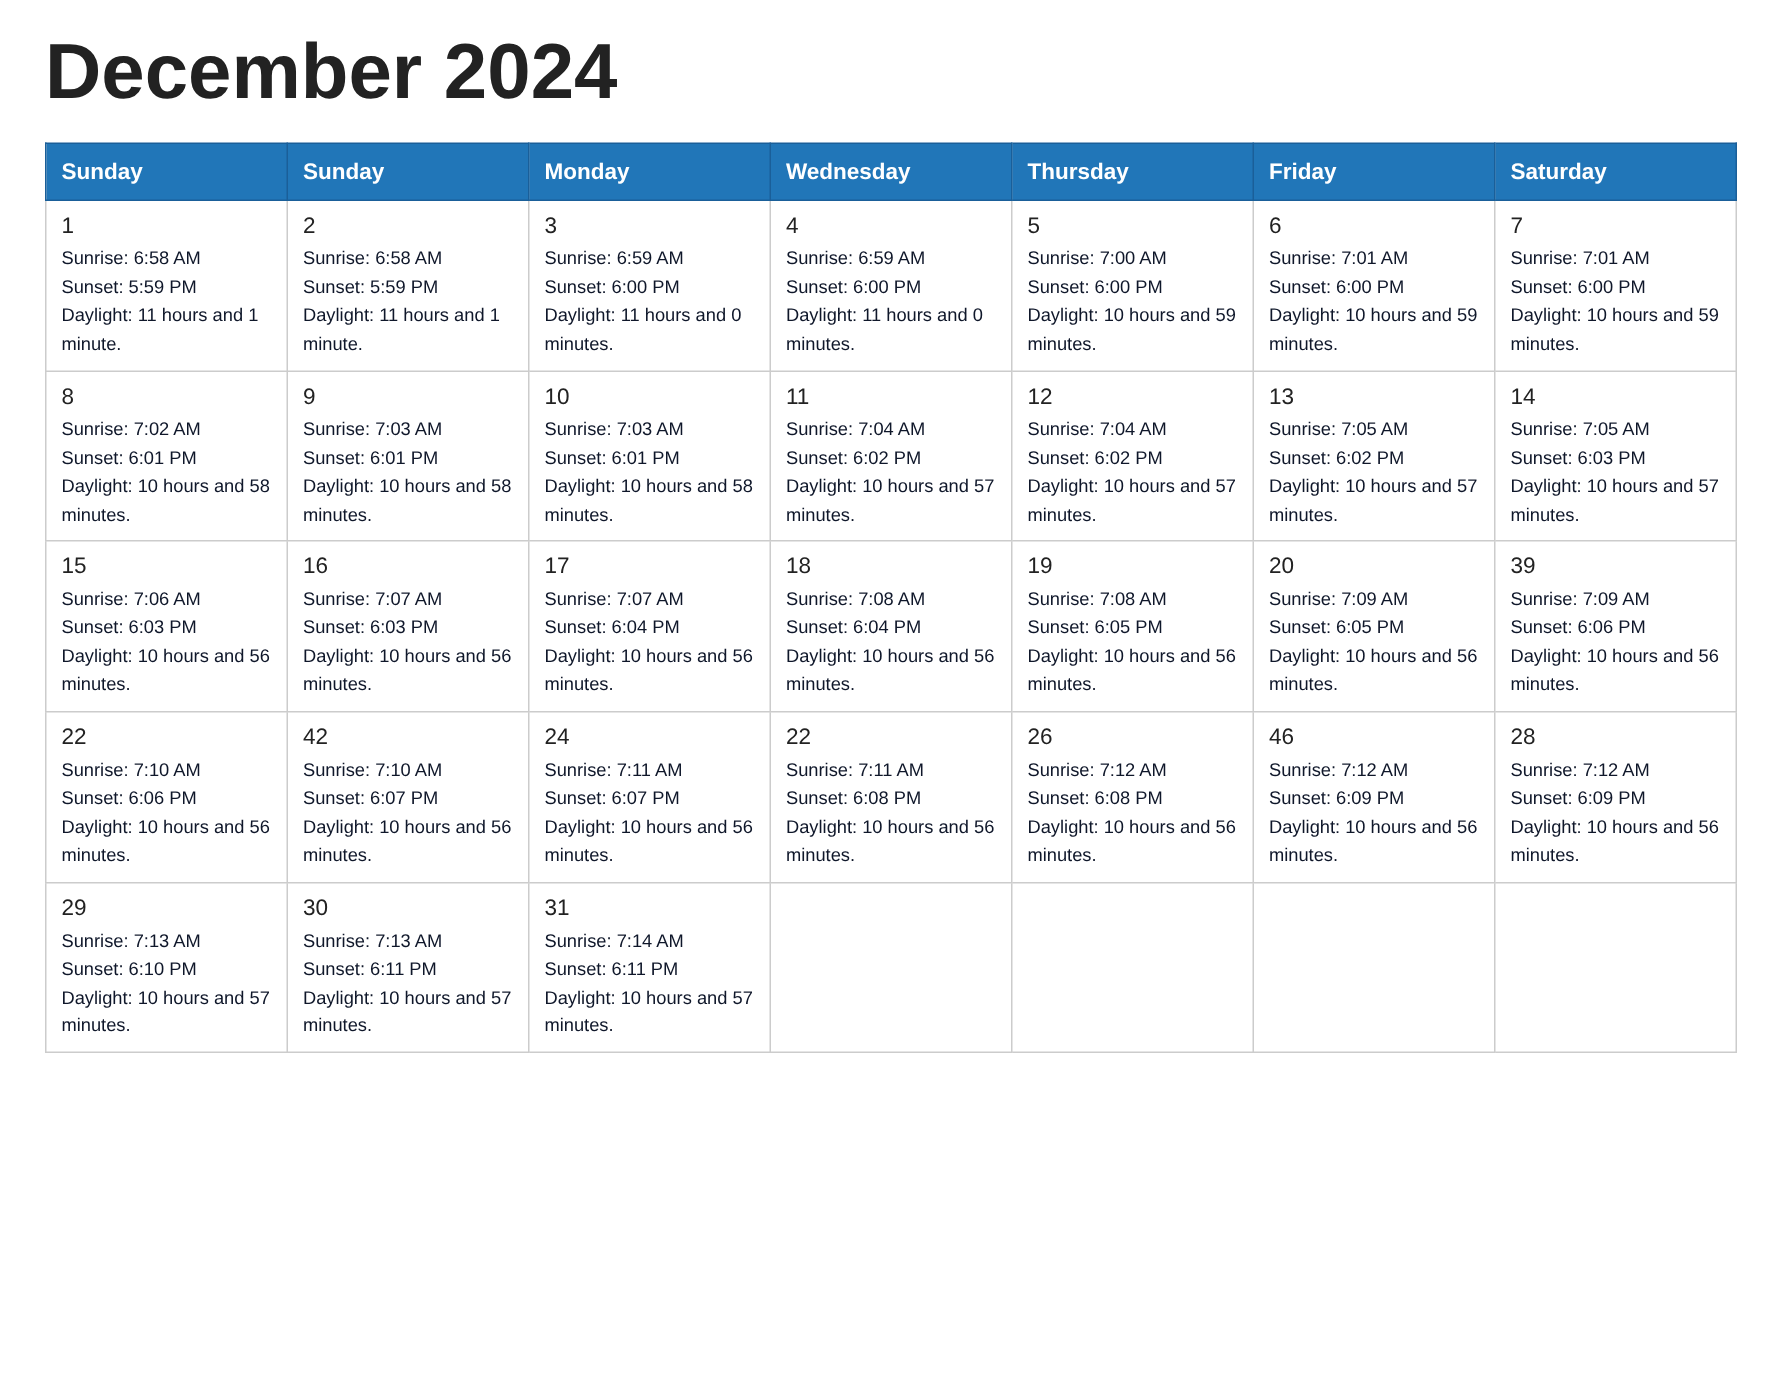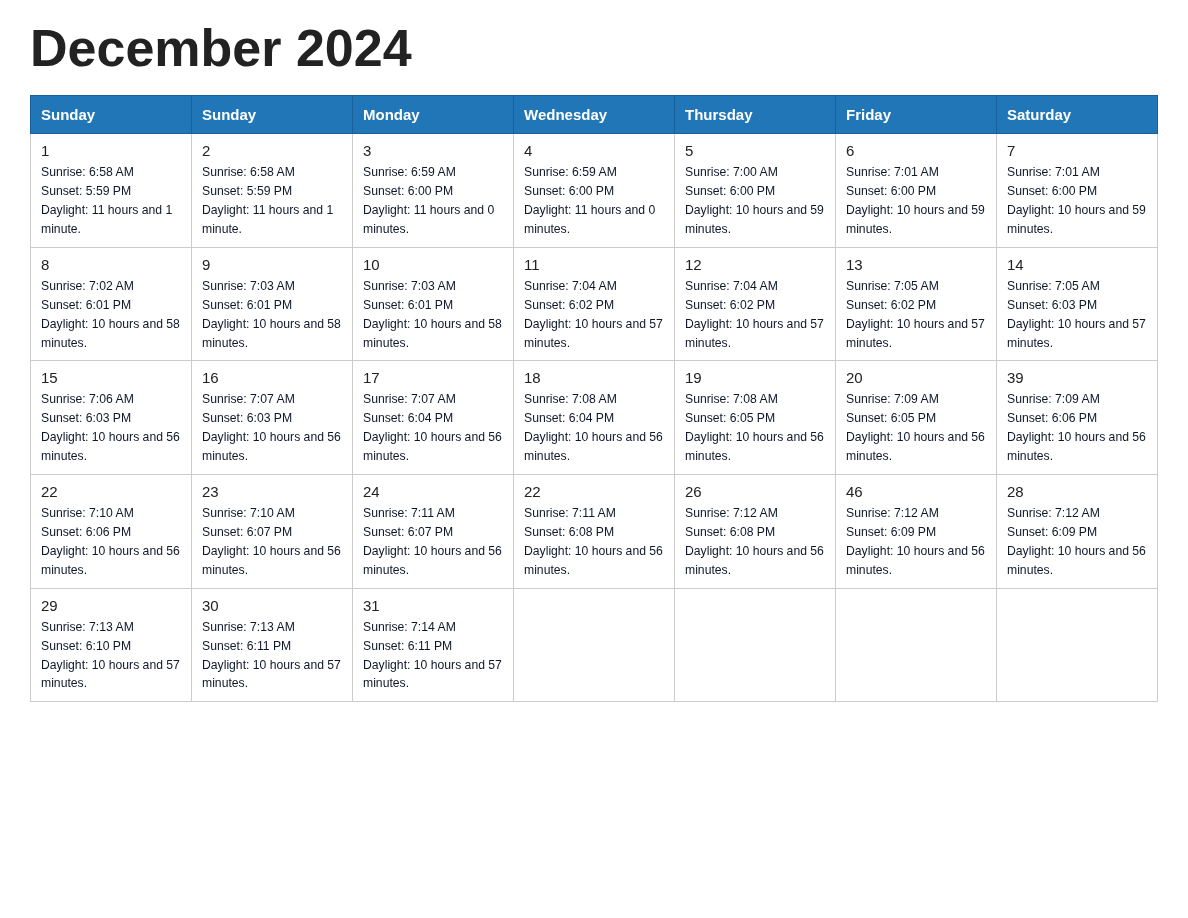--- a/index.html
+++ b/index.html
@@ -225,21 +225,21 @@
           <span class="day-number">39</span>
           <div class="day-info">Sunrise: 7:09 AM<br>Sunset: 6:06 PM<br>Daylight: 10 hours and 56 minutes.</div>
         </td>
       </tr>
       <tr>
         <td>
           <span class="day-number">22</span>
           <div class="day-info">Sunrise: 7:10 AM<br>Sunset: 6:06 PM<br>Daylight: 10 hours and 56 minutes.</div>
         </td>
         <td>
-          <span class="day-number">23</span>
+          <span class="day-number">42</span>
           <div class="day-info">Sunrise: 7:10 AM<br>Sunset: 6:07 PM<br>Daylight: 10 hours and 56 minutes.</div>
         </td>
         <td>
           <span class="day-number">24</span>
           <div class="day-info">Sunrise: 7:11 AM<br>Sunset: 6:07 PM<br>Daylight: 10 hours and 56 minutes.</div>
         </td>
         <td>
           <span class="day-number">22</span>
           <div class="day-info">Sunrise: 7:11 AM<br>Sunset: 6:08 PM<br>Daylight: 10 hours and 56 minutes.</div>
         </td>

